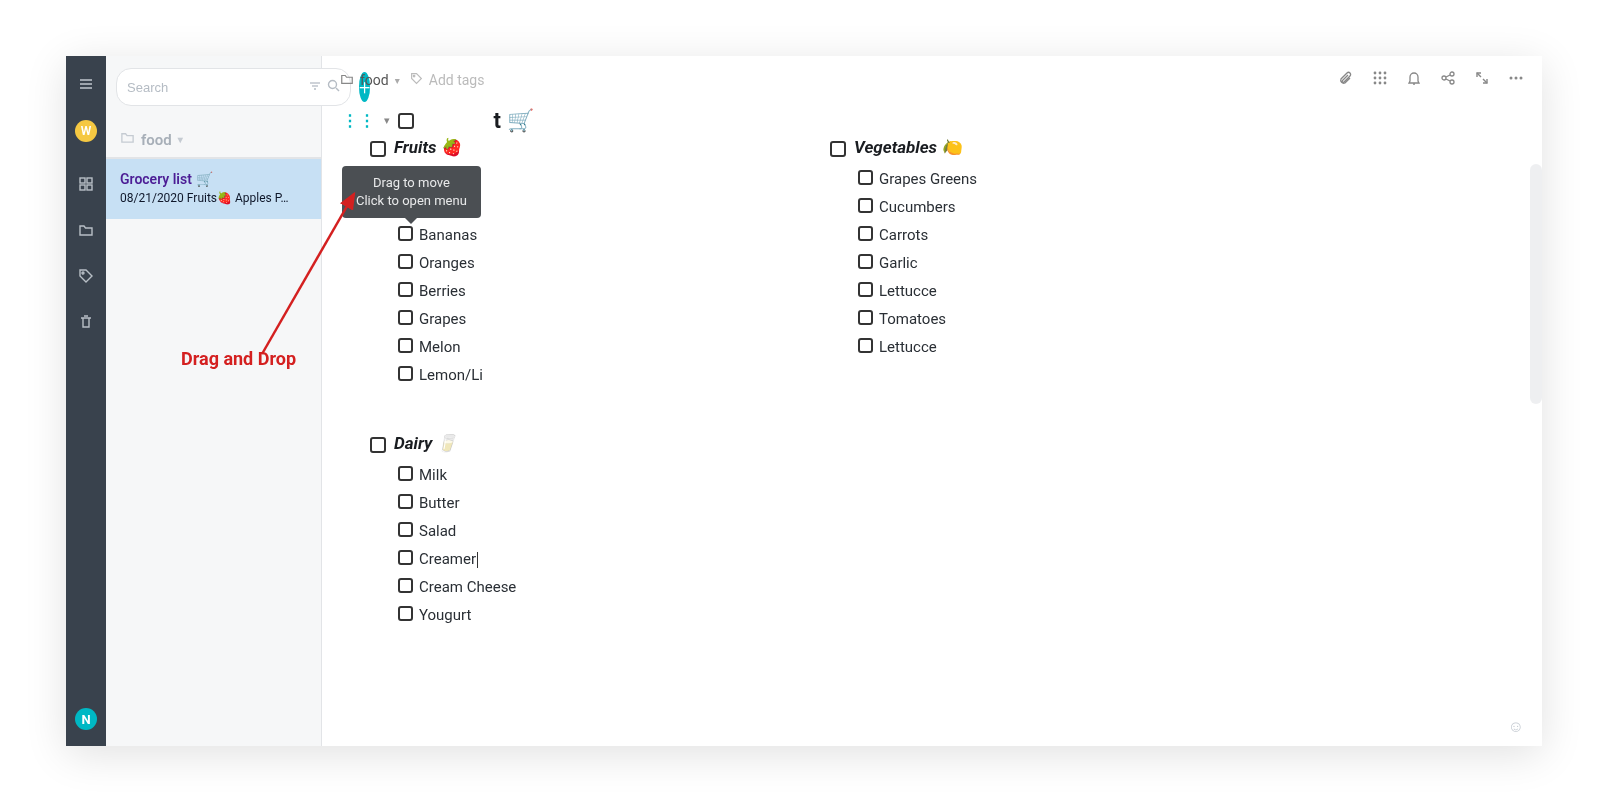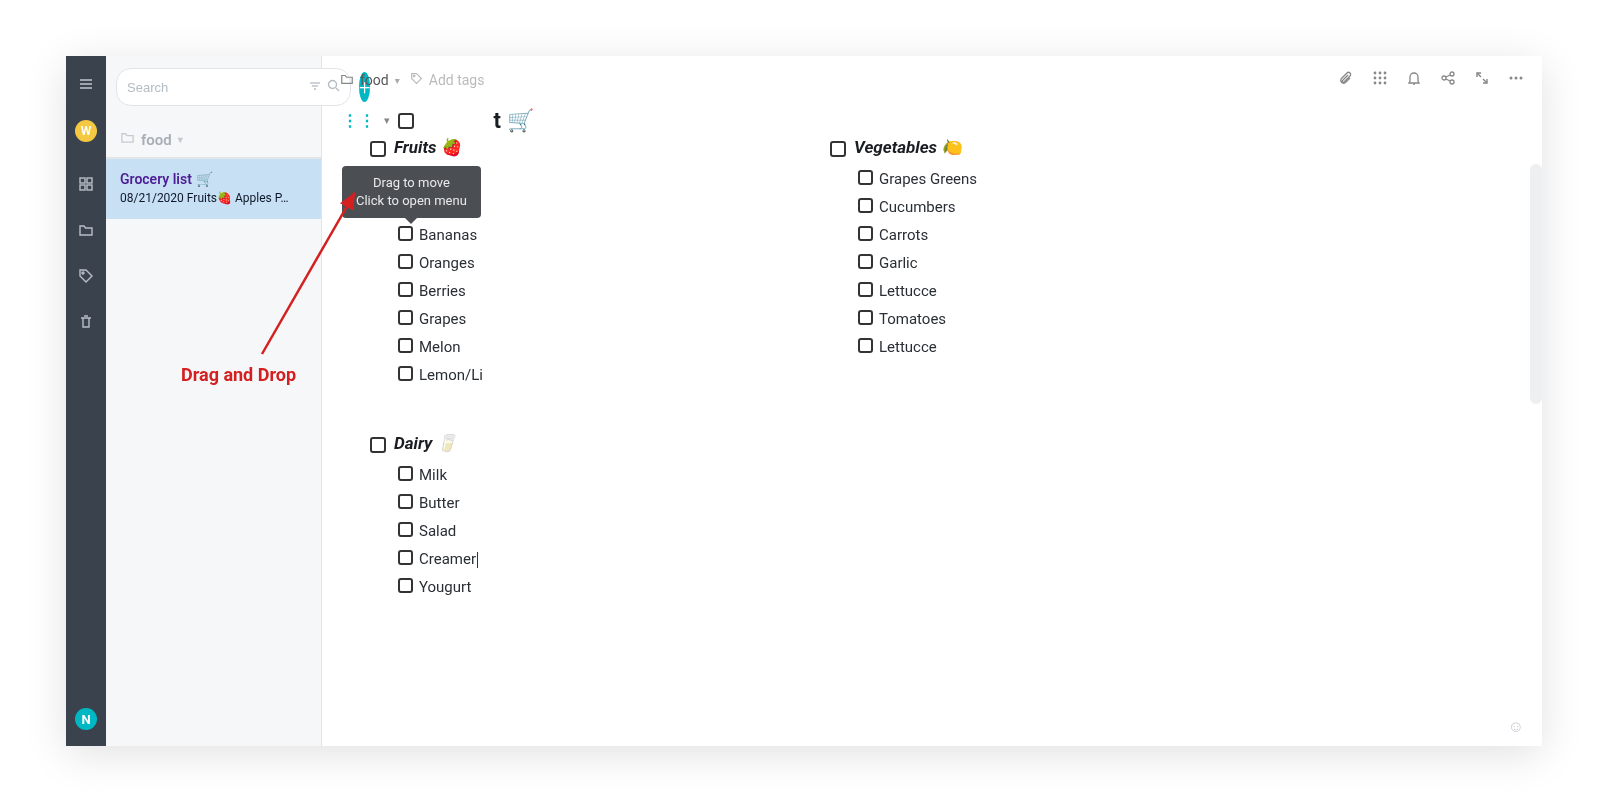--- a/index.html
+++ b/index.html
@@ -185,21 +185,21 @@
 }
 .tooltip::after {
   content: ""; position: absolute; bottom: -6px; left: 50%;
   transform: translateX(-50%);
   border-left: 6px solid transparent; border-right: 6px solid transparent;
   border-top: 6px solid #4b4f53;
 }
 
 
 .anno-text {
-  position: absolute; top: 308px; left: 115px;
+  position: absolute; top: 292px; left: 115px;
   color: #d42020; font-weight: 700; font-size: 18px;
   z-index: 60;
 }
 .anno-arrow {
   position: absolute; top: 130px; left: 176px; z-index: 55;
   pointer-events: none;
 }
 
 .emoji-face {
   position: absolute; bottom: 10px; right: 18px;
@@ -448,20 +448,24 @@
                 <div class="item">
                   <span class="chk"></span>
                   <span class="txt">Salad</span>
                 </div>
                 <div class="item">
                   <span class="chk"></span>
                   <span class="txt cursor-line">Creamer</span>
                 </div>
                 <div class="item">
                   <span class="chk"></span>
+                  <span class="txt">Cream Cheese</span>
+                </div>
+                <div class="item">
+                  <span class="chk"></span>
                   <span class="txt">Yougurt</span>
                 </div>
               </div>
           </div>
         </div>
 
         <div class="col">
           <div class="group-block">
             <div class="group-head">
               <span class="chk"></span>

